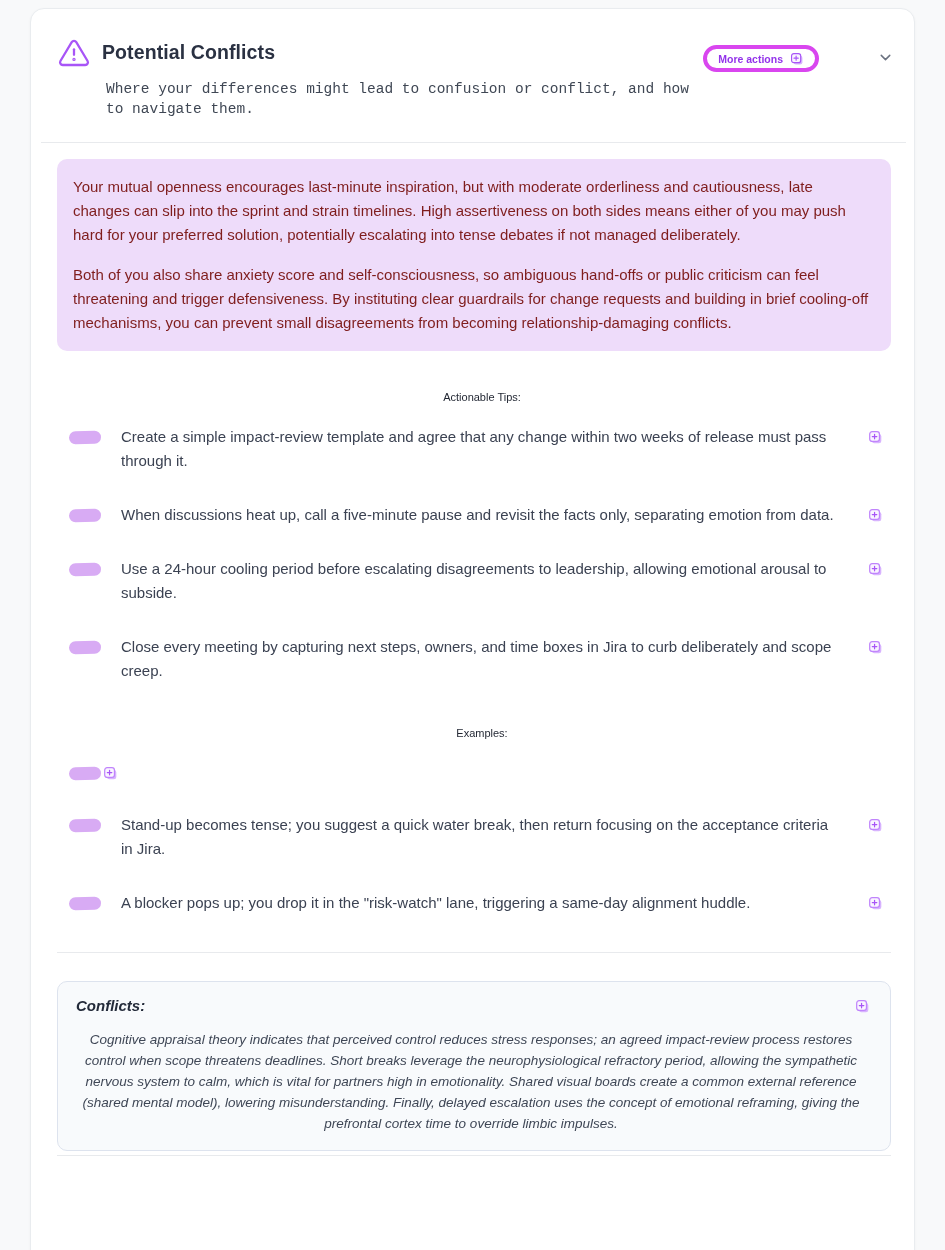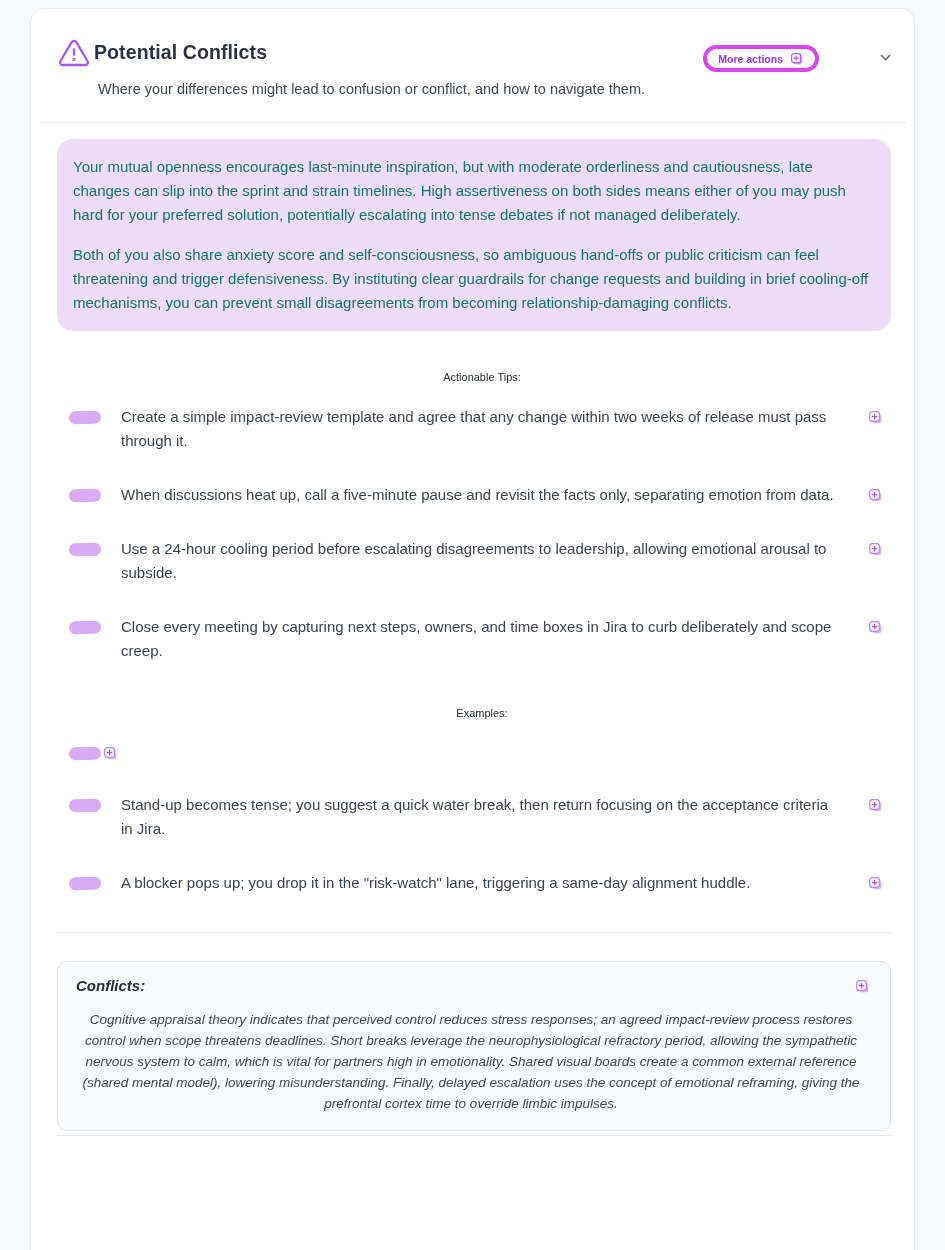--- a/index.html
+++ b/index.html
@@ -18,36 +18,37 @@
     border: 1px solid #e9ecef;
     border-radius: 14px;
     box-shadow: 0 1px 3px rgba(0,0,0,0.04);
   }
   
   .card-header {
     display: flex;
     align-items: flex-start;
     padding: 27px 18px 0 27px;
   }
-  .header-main { flex: 1; display: grid; grid-template-columns: 32px 1fr; column-gap: 4px; }
+  .header-main { flex: 1; display: grid; grid-template-columns: 32px 1fr; column-gap: 12px; }
   .warn-icon { width: 32px; height: 32px; margin-top: 1px; }
   .card-title {
     font-size: 19.5px;
     font-weight: 700;
     color: #2a3142;
     letter-spacing: 0.1px;
     line-height: 32px;
   }
   .card-subtitle {
     grid-column: 2;
     margin-top: 10px;
     font-size: 14.5px;
     color: #3f4754;
     line-height: 20px;
     padding-left: 4px;
+    font-family: Liberation Mono, monospace;
   }
   .header-right { display: flex; align-items: center; gap: 56px; padding-top: 9px; }
   .more-actions-btn {
     display: inline-flex;
     align-items: center;
     gap: 7px;
     height: 27px;
     padding: 0 11px;
     background: #ffffff;
     border: 4px solid #d946ef;
@@ -62,23 +63,23 @@
   .chevron-btn { background: none; border: none; cursor: pointer; display: flex; padding: 2px; }
   .header-divider {
     border: none;
     border-top: 1px solid #e8eaed;
     margin: 23px 8px 0 10px;
   }
   
   .content { padding: 16px 23px 0 26px; }
   .highlight-box {
     background: #eedcfa;
-    border-radius: 16px;
+    border-radius: 10px;
     padding: 16px 22px 16px 16px;
-    color: #0f766e;
+    color: #7f1d1d;
     font-size: 15px;
     line-height: 24px;
   }
   .highlight-box p + p { margin-top: 16px; }
   .section-heading {
     margin: 40px 0 0 16px;
     font-size: 11px;
     font-weight: 400;
     color: #1f2430;
     text-align: center;

